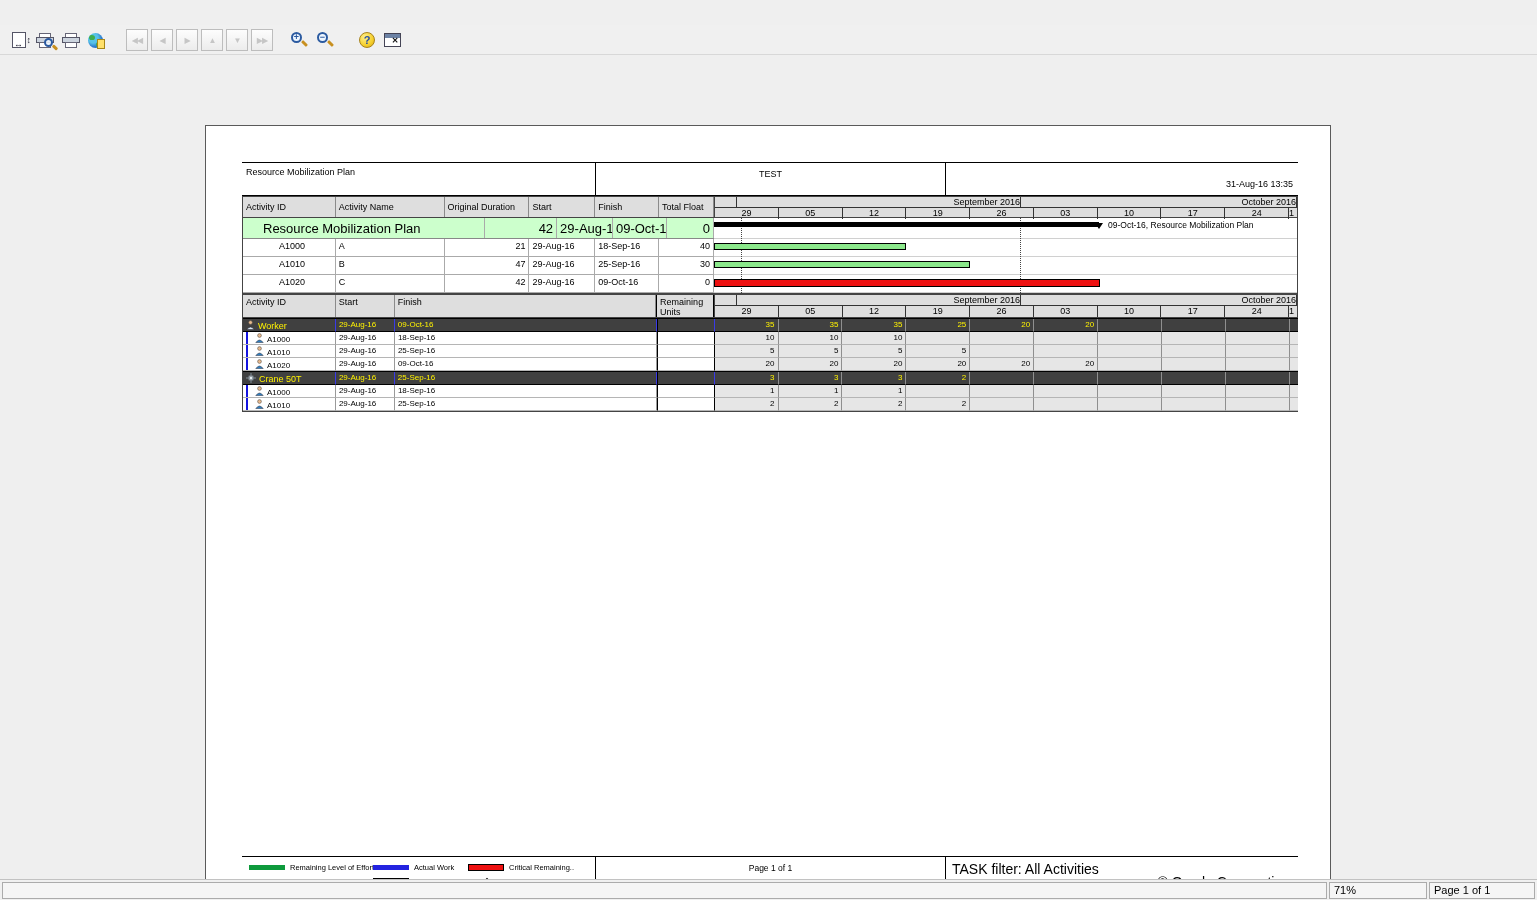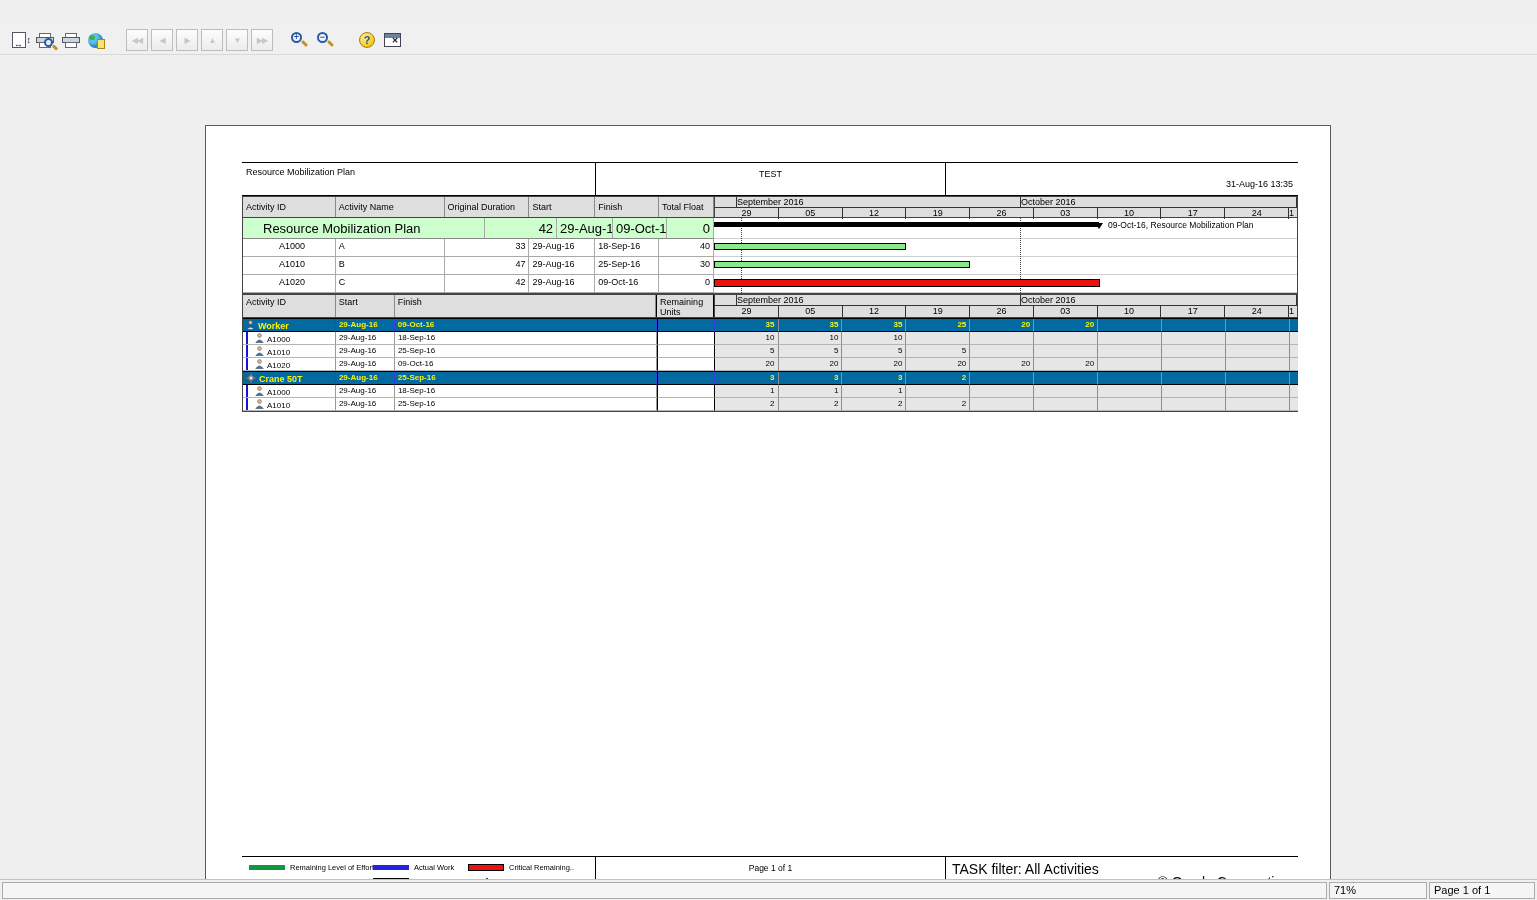--- a/index.html
+++ b/index.html
@@ -75,21 +75,21 @@
   .arow{display:flex;border-bottom:1px solid #aaa;height:18px;font-size:9px;background:#fff;}
   .arow.summary{height:21px;background:#CCFFCC;font-size:13px;border-bottom:1px solid #888;}
   .arow .tc{border-right:1px solid #aaa;padding:2px 2px 0 3px;white-space:nowrap;overflow:hidden;}
   .arow.summary .tc{padding-top:3px;}
   .arow .tc.num{text-align:right;padding-right:3px;}
   .abot{position:absolute;left:36px;top:167px;width:1056px;height:0;border-top:1px solid #444;}
 
   
   .tl{position:absolute;width:584px;height:22px;font-size:9px;background:#DEDEDE;border:1px solid #444;border-left:1px solid #444;}
   .tl-months{display:flex;height:11px;border-bottom:1px solid #333;}
-  .tl-months .mc{border-right:1px solid #333;text-align:left;overflow:hidden;white-space:nowrap;line-height:10px;}
+  .tl-months .mc{border-right:1px solid #333;text-align:right;overflow:hidden;white-space:nowrap;line-height:10px;}
   .tl-weeks{display:flex;height:11px;}
   .tl-weeks .wc{width:64px;border-right:1px solid #333;text-align:center;line-height:10px;overflow:hidden;}
   .tl-weeks .sliver{width:8px;line-height:10px;overflow:hidden;text-align:left;}
 
   
   .gantt{position:absolute;left:508px;top:92px;width:584px;height:75px;border-right:1px solid #444;overflow:visible;}
   .grow{position:relative;border-bottom:1px solid #d0d0d0;}
   .gline{position:absolute;top:0;width:0;height:75px;border-left:1px dotted #444;}
   .gbar{position:absolute;border:1px solid #000;}
   .gbar.black{background:#000;border:none;}
@@ -100,21 +100,21 @@
   .res-left-hdr{position:absolute;left:36px;top:168px;width:472px;height:24px;display:flex;background:#DEDEDE;
     border:1px solid #444;border-right:none;font-size:9px;}
   .res-left-hdr .hc{border-right:1px solid #8a8a8a;padding:2px 2px 0 3px;line-height:10px;overflow:hidden;white-space:nowrap;}
   .res-left-hdr .hc.ru{border-left:1px solid #000;border-right:1px solid #000;white-space:normal;}
   .res-rows{position:absolute;left:36px;top:192px;width:1056px;border-left:1px solid #444;border-bottom:1px solid #444;}
   .rrow{display:flex;height:13px;font-size:8px;}
   .rrow .lc{border-right:1px solid #9a9a9a;border-bottom:1px solid #b5b5b5;padding:1px 2px 0 3px;white-space:nowrap;overflow:hidden;background:#fff;position:relative;}
   .rrow .vc{width:64px;border-right:1px solid #8f8f8f;border-bottom:1px solid #b5b5b5;text-align:right;padding:1px 3px 0 0;background:#E6E6E6;overflow:hidden;}
   .rrow .vsl{width:8px;border-bottom:1px solid #b5b5b5;background:#E6E6E6;}
   .rrow .ru{border-left:1px solid #000;border-right:1px solid #000;background:#fff;}
-  .rrow.group{background:#0369a1;color:#FFF200;font-weight:bold;}
+  .rrow.group{background:#404040;color:#FFF200;font-weight:normal;}
   .rrow.group .lc,.rrow.group .vc,.rrow.group .vsl{background:transparent;border-bottom:1px solid #000;}
   .rrow.group .lc{border-right-color:#3a3ae8;}
   .rrow.group{border-top:1px solid #000;height:14px;}
   .rrow.group .nm{font-size:9px;}
   .hline{position:absolute;left:3px;top:0;bottom:0;width:2px;background:#1414E0;}
   .ricon{display:inline-block;vertical-align:-1px;margin-right:3px;}
 
   
   .rpt-footer{position:absolute;left:36px;top:730px;width:1056px;height:36px;border-top:1px solid #000;border-bottom:1px solid #000;font-size:7.5px;}
   .f-left{position:absolute;left:0;top:0;width:353px;height:36px;}
@@ -242,21 +242,21 @@
           <div class="arow summary">
             <div class="tc" style="width: 287px; padding-left: 20px; border-right: 1px solid rgb(170, 170, 170);">Resource Mobilization Plan</div>
             <div class="tc cod num">42</div>
             <div class="tc cst">29-Aug-16</div>
             <div class="tc cfn">09-Oct-16</div>
             <div class="tc ctf num">0</div>
           </div>
           <div class="arow">
             <div class="tc cid" style="padding-left: 36px;">A1000</div>
             <div class="tc cname">A</div>
-            <div class="tc cod num">33</div>
+            <div class="tc cod num">21</div>
             <div class="tc cst">29-Aug-16</div>
             <div class="tc cfn">18-Sep-16</div>
             <div class="tc ctf num">40</div>
           </div>
           <div class="arow">
             <div class="tc cid" style="padding-left: 36px;">A1010</div>
             <div class="tc cname">B</div>
             <div class="tc cod num">47</div>
             <div class="tc cst">29-Aug-16</div>
             <div class="tc cfn">25-Sep-16</div>

